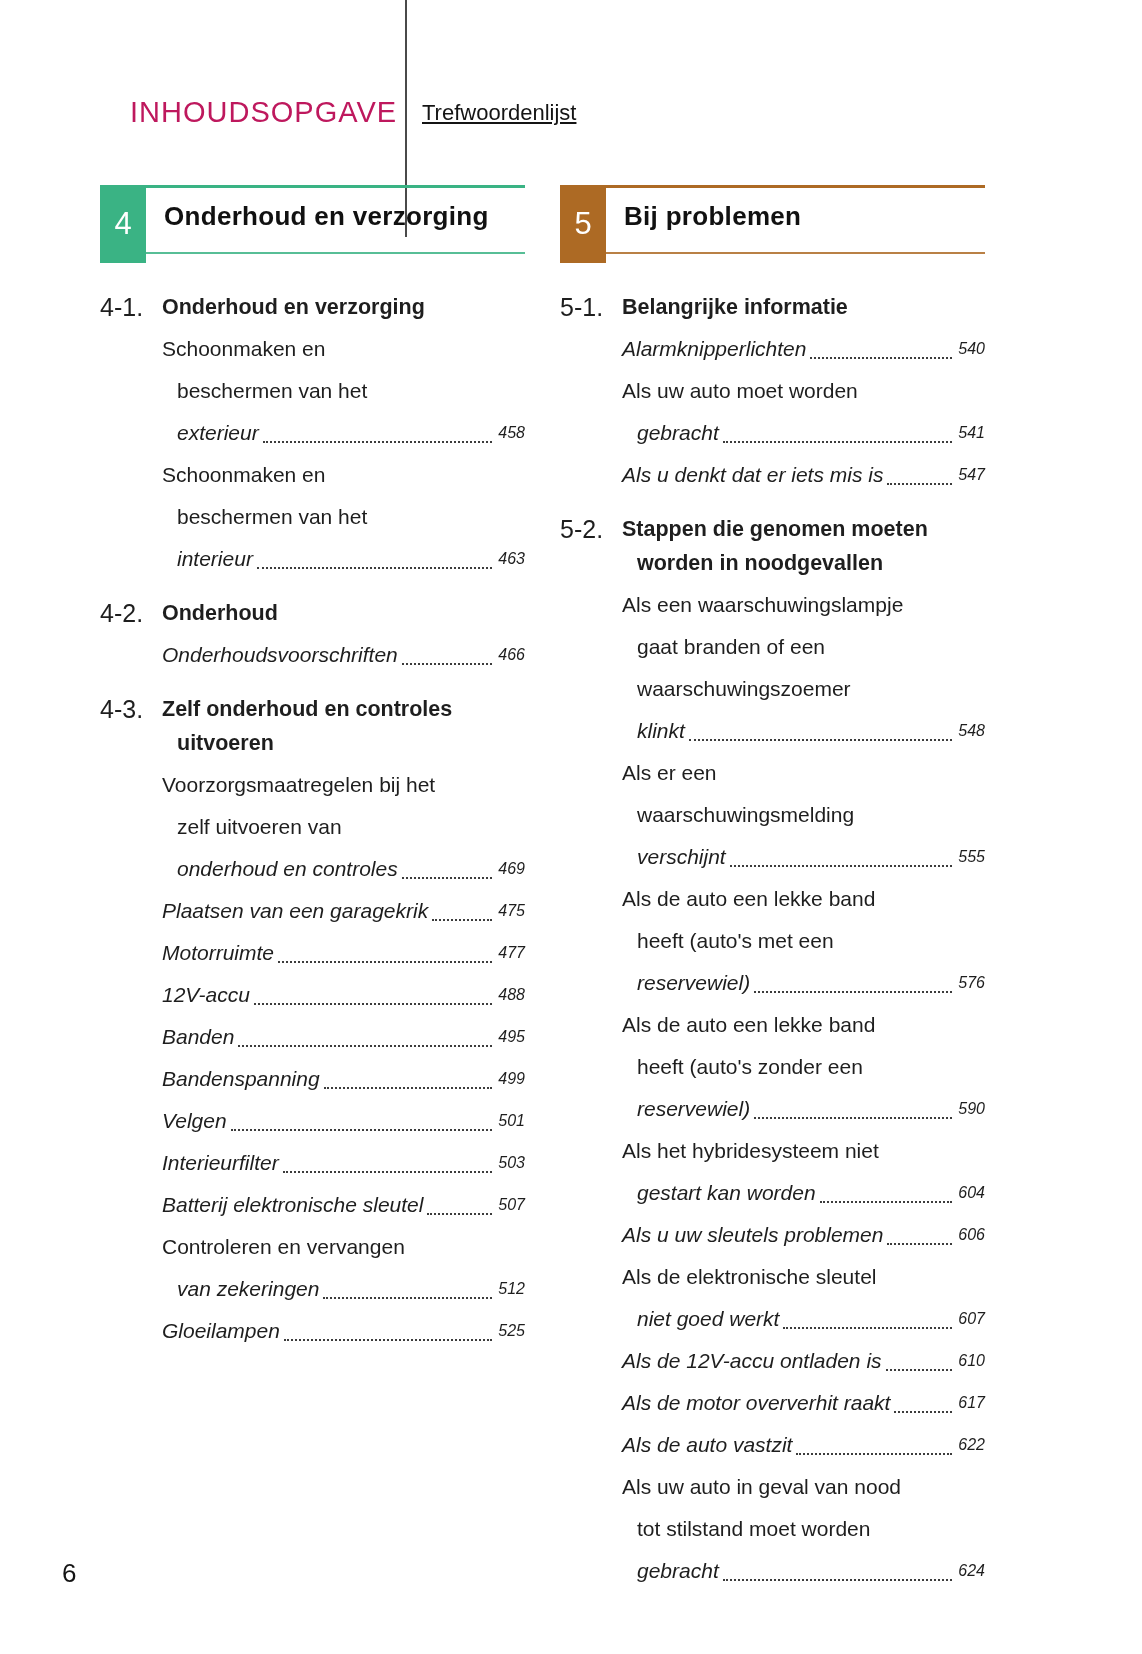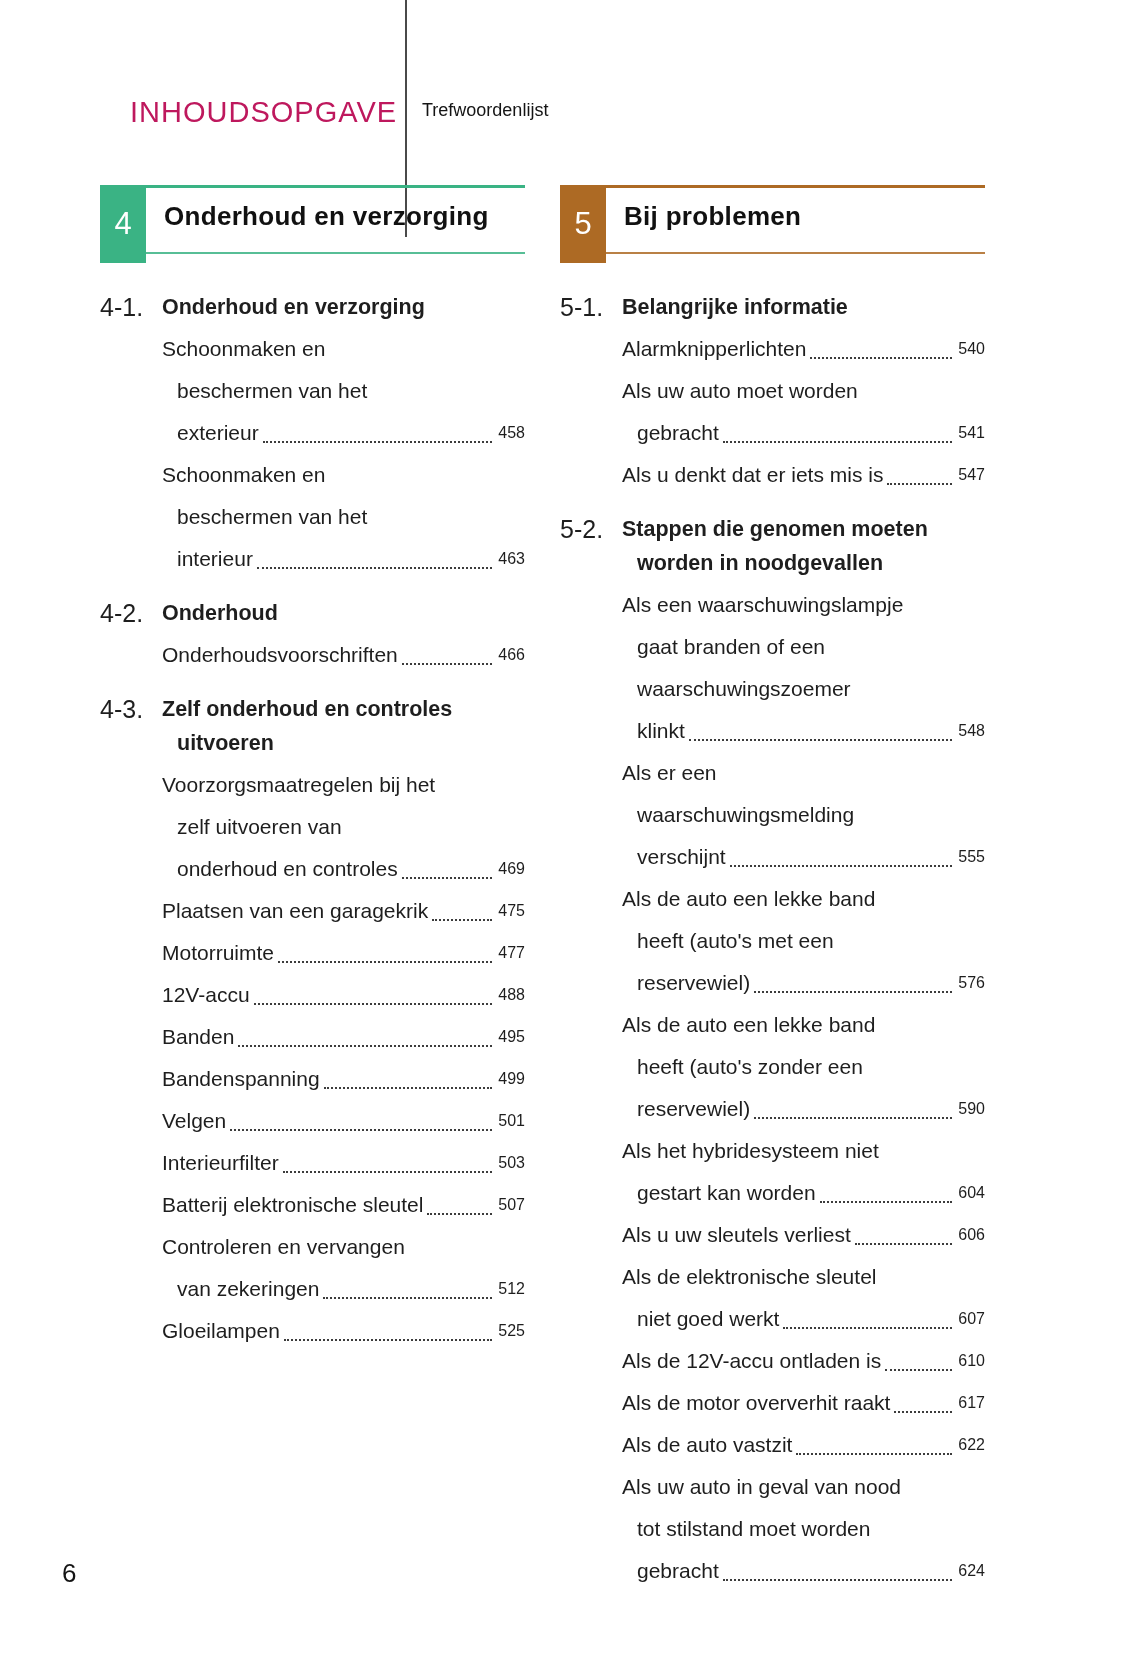--- a/index.html
+++ b/index.html
@@ -16,21 +16,21 @@
   .hdr-left {
     position: absolute; left: 110px; top: 96px;
     font-size: 29px; letter-spacing: 1px; color: #be185d; margin-left: 20px;
   }
   .hdr-divider {
     position: absolute; left: 405px; top: 0;
     width: 2px; height: 237px; background: #4a4a4a;
   }
   .hdr-right {
     position: absolute; left: 422px; top: 100px;
-    font-size: 18px; color: #141414;
+    font-size: 22px; color: #141414; text-decoration: underline;
   }
 
   
   .columns {
     position: absolute; left: 100px; top: 185px;
     width: 886px; display: flex; gap: 35px;
   }
   .column { width: 425px; flex: 0 0 425px; }
 
   
@@ -50,21 +50,21 @@
 
   
   .section { margin-bottom: 20px; }
   .section-row { display: grid; grid-template-columns: 62px 1fr; }
   .section-num { font-size: 25px; font-weight: normal; line-height: 34px; }
   .title-line { font-size: 21.5px; font-weight: bold; line-height: 34px; }
   .title-line.cont { padding-left: 15px; }
 
   .entry-line { font-size: 21px; line-height: 34px; margin-top: 8px; }
   .entry-line.cont { padding-left: 15px; }
-  .entry-last { display: flex; align-items: stretch; }
+  .entry-last { display: flex; align-items: stretch; font-style: italic; }
   .entry-text { white-space: nowrap; }
   .leader { flex: 1 1 auto; position: relative; margin: 0 6px 0 4px; min-width: 12px; }
   .leader::after {
     content: ""; position: absolute; left: 0; right: 0; bottom: 7px;
     border-bottom: 2.6px dotted #3c3c3c;
   }
   .page-num { font-size: 16px; white-space: nowrap; }
 
   
   .folio {
@@ -282,21 +282,21 @@
                   <span class="leader"></span>
                   <span class="page-num">590</span>
                 </div>
                 <div class="entry-line">Als het hybridesysteem niet</div>
                 <div class="entry-line entry-last cont">
                   <span class="entry-text">gestart kan worden</span>
                   <span class="leader"></span>
                   <span class="page-num">604</span>
                 </div>
                 <div class="entry-line entry-last">
-                  <span class="entry-text">Als u uw sleutels verliest</span>
+                  <span class="entry-text">Als u uw sleutels problemen</span>
                   <span class="leader"></span>
                   <span class="page-num">606</span>
                 </div>
                 <div class="entry-line">Als de elektronische sleutel</div>
                 <div class="entry-line entry-last cont">
                   <span class="entry-text">niet goed werkt</span>
                   <span class="leader"></span>
                   <span class="page-num">607</span>
                 </div>
                 <div class="entry-line entry-last">

